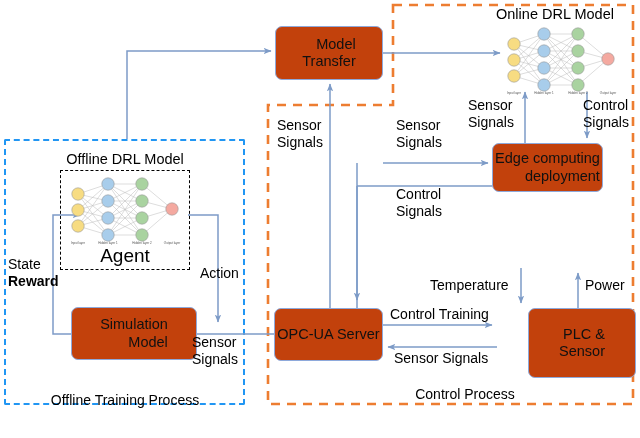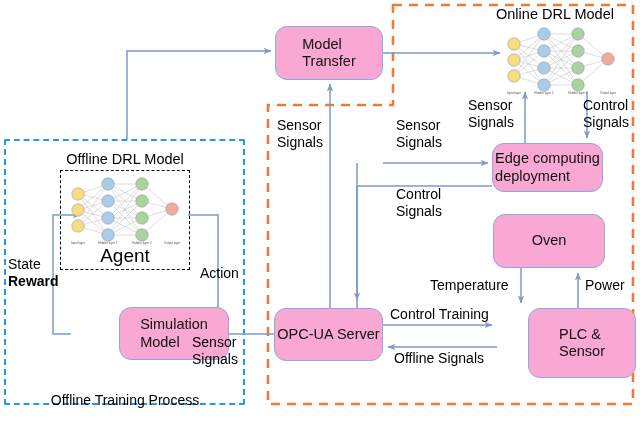--- a/index.html
+++ b/index.html
@@ -1,23 +1,23 @@
 <!DOCTYPE html>
 <html><head>
 <meta charset="utf-8">
 <style>
   html,body{margin:0;padding:0;background:#ffffff;}
   body{width:640px;height:438px;position:relative;overflow:hidden;
        font-family:"Liberation Sans","DejaVu Sans",sans-serif;color:#000;}
   #stage{position:absolute;left:0;top:0;width:640px;height:438px;}
   svg#wires{position:absolute;left:0;top:0;width:640px;height:438px;}
 
-  .box{position:absolute;box-sizing:border-box;background:#f9a8d4;
-       border:1px solid #8ea9db;border-radius:12px;
-       display:flex;align-items:center;justify-content:center;text-align:left;
+  .box{position:absolute;box-sizing:border-box;background:#c2410c;
+       border:1px solid #8ea9db;border-radius:7px;
+       display:flex;align-items:center;justify-content:center;text-align:right;
        font-size:14.5px;line-height:1.18;color:#111;}
   .box span{display:block;}
 
   .lbl{position:absolute;font-size:14px;line-height:1.15;color:#000;
        text-align:center;white-space:pre-line;}
   .lbl.left{text-align:left;}
 
   .group{position:absolute;box-sizing:border-box;background:transparent;}
   .group.blue{border:2.5px dashed #2196f3;border-radius:2px;}
 
@@ -159,36 +159,33 @@
     </span>
   </div>
 
   <div class="box" style="left:492px;top:143px;width:111px;height:49px;">
     <span>
       <span>Edge computing</span>
       <span>deployment</span>
     </span>
   </div>
 
-  <div class="box" style="left:493px;top:214px;width:112px;height:54px;">
-    <span>Oven</span>
-  </div>
 
   <div class="box" style="left:497px;top:308px;width:108px;height:70px;margin-left:31px;">
     <span>
       <span>PLC &amp;</span>
       <span>Sensor</span>
     </span>
   </div>
 
   <div class="box" style="left:274px;top:308px;width:109px;height:53px;">
     <span>OPC-UA Server</span>
   </div>
 
-  <div class="box" style="left:71px;top:307px;width:110px;height:53px;margin-left:48px;">
+  <div class="box" style="left:71px;top:307px;width:126px;height:53px;">
     <span>
       <span>Simulation</span>
       <span>Model</span>
     </span>
   </div>
 
   <div class="lbl left" style="left:8px;top:256px;width:60px;">State</div>
   <div class="lbl left" style="left:8px;top:273px;width:70px;font-weight:bold;">Reward</div>
 
   <div class="lbl left" style="left:200px;top:265px;width:60px;">Action</div>
@@ -205,20 +202,21 @@
   <div class="lbl left" style="left:468px;top:97px;width:62px;">Sensor</div>
   <div class="lbl left" style="left:468px;top:114px;width:62px;">Signals</div>
 
   <div class="lbl left" style="left:583px;top:97px;width:62px;">Control</div>
   <div class="lbl left" style="left:583px;top:114px;width:62px;">Signals</div>
 
   <div class="lbl left" style="left:396px;top:186px;width:62px;">Control</div>
   <div class="lbl left" style="left:396px;top:203px;width:62px;">Signals</div>
 
   <div class="lbl left" style="left:390px;top:306px;width:115px;">Control Training</div>
-  <div class="lbl left" style="left:394px;top:350px;width:115px;">Offline Signals</div>
+  <div class="lbl left" style="left:394px;top:350px;width:115px;">Sensor Signals</div>
 
   <div class="lbl left" style="left:430px;top:277px;width:95px;">Temperature</div>
   <div class="lbl left" style="left:585px;top:277px;width:55px;">Power</div>
 
   <div class="lbl" style="left:35px;top:392px;width:180px;">Offline Training Process</div>
+  <div class="lbl" style="left:390px;top:386px;width:150px;">Control Process</div>
 
 </div>
 
 </body></html>

